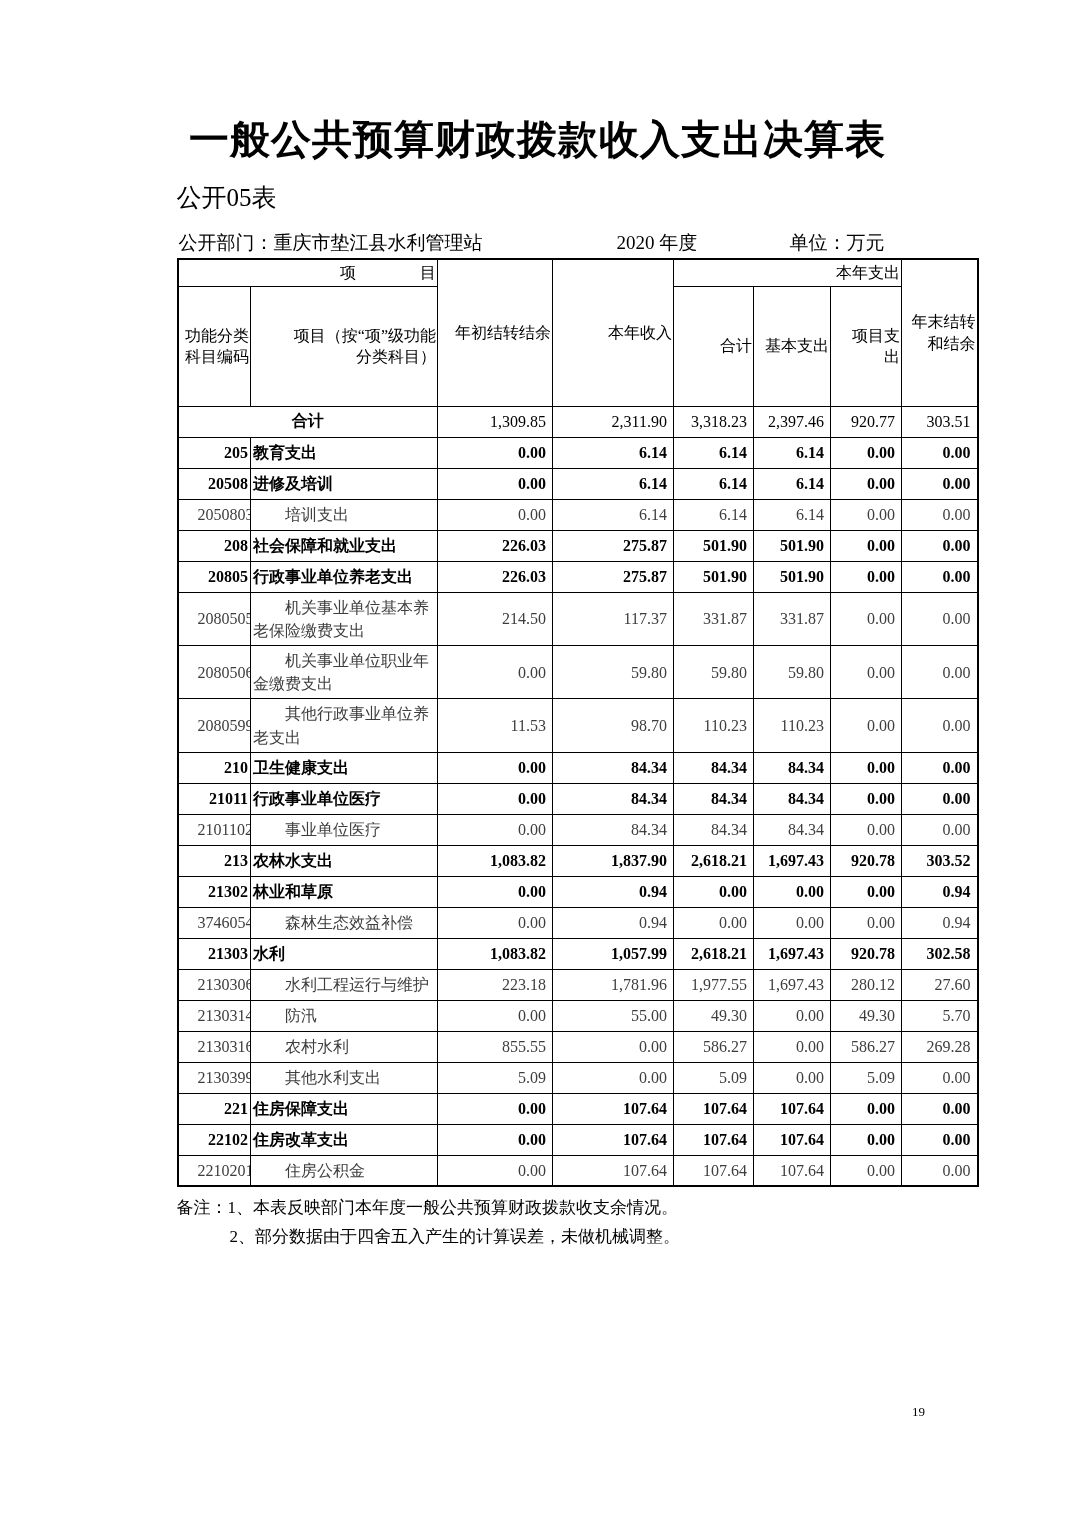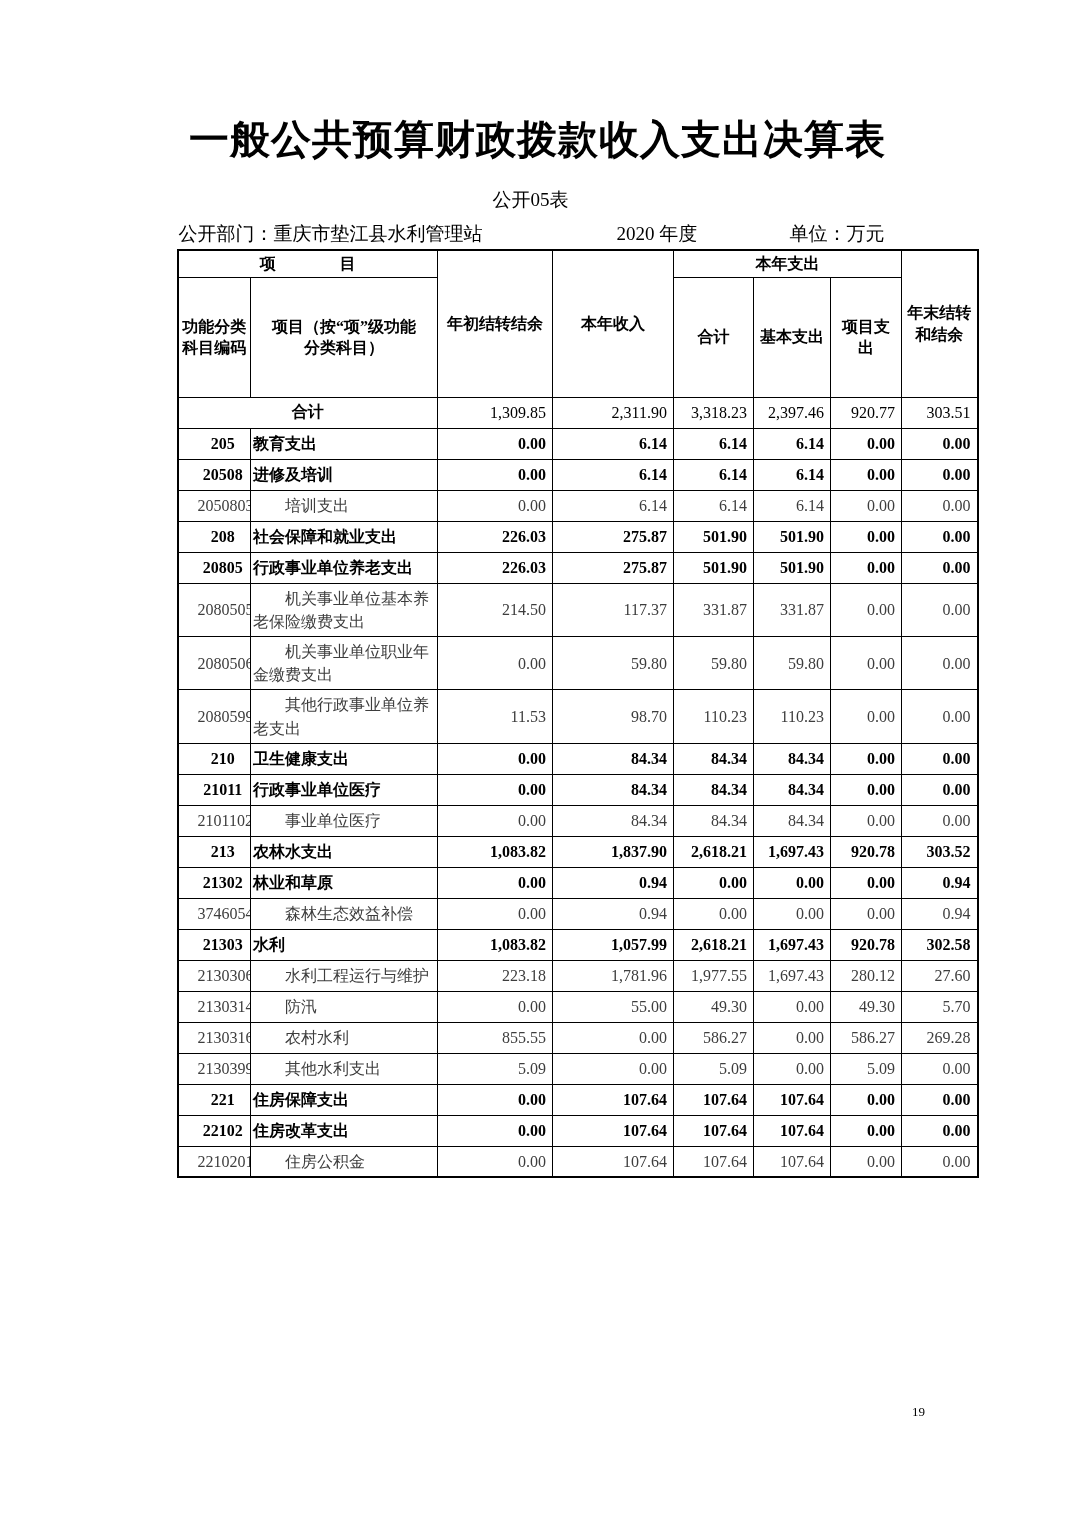--- a/index.html
+++ b/index.html
@@ -14,59 +14,59 @@
   .doc-title {
     text-align: center;
     font-size: 40px;
     font-weight: bold;
     font-family: "Liberation Sans", "DejaVu Sans", sans-serif;
     letter-spacing: 1px;
     white-space: nowrap;
     margin-left: -40px; margin-right: -40px;
   }
   .table-label {
-    text-align: center;
-    font-size: 19px;
-    margin-top: 20px;
+    text-align: left;
+    font-size: 25px;
+    margin-top: 14px;
     padding-right: 14px;
   }
   .info-line {
     position: relative;
     height: 28px;
-    margin-top: 8px;
+    margin-top: 16px;
     font-size: 19px;
   }
   .info-dept { position: absolute; left: 2px; top: 0; }
   .info-year { position: absolute; left: 440px; top: 0; }
   .info-unit { position: absolute; right: 14px; top: 0; }
 
   table.budget {
     width: 800px;
     border-collapse: collapse;
     table-layout: fixed;
     border: 2px solid #000;
     font-size: 16px;
   }
   table.budget th, table.budget td {
     border: 1px solid #000;
     vertical-align: middle;
     overflow: hidden;
   }
   table.budget thead th {
-    font-weight: bold;
-    text-align: center;
+    font-weight: normal;
+    text-align: right;
     white-space: pre-line;
     line-height: 1.35;
     padding: 2px 1px;
   }
   tr.hdr-row1 { height: 27px; }
   tr.hdr-row2 { height: 120px; }
   tbody tr { height: 31px; }
   td.cell-code {
-    text-align: center;
+    text-align: right;
     padding: 2px 2px 2px 19px;
     line-height: 1.2;
   }
   td.cell-name {
     text-align: left;
     padding: 3px 2px;
     line-height: 1.45;
     margin-left: 39px;
   }
   td.cell-num {
@@ -365,16 +365,20 @@
           <td class="cell-num">0.00</td>
           <td class="cell-num">107.64</td>
           <td class="cell-num">107.64</td>
           <td class="cell-num">107.64</td>
           <td class="cell-num">0.00</td>
           <td class="cell-num">0.00</td>
         </tr>
       </tbody>
   </table>
 
+  <div class="notes">
+    <div class="note-line1">备注：1、本表反映部门本年度一般公共预算财政拨款收支余情况。</div>
+    <div class="note-line2">2、部分数据由于四舍五入产生的计算误差，未做机械调整。</div>
+  </div>
 
 </div>
 
 <div class="page-number">19</div>
 
 </body></html>

